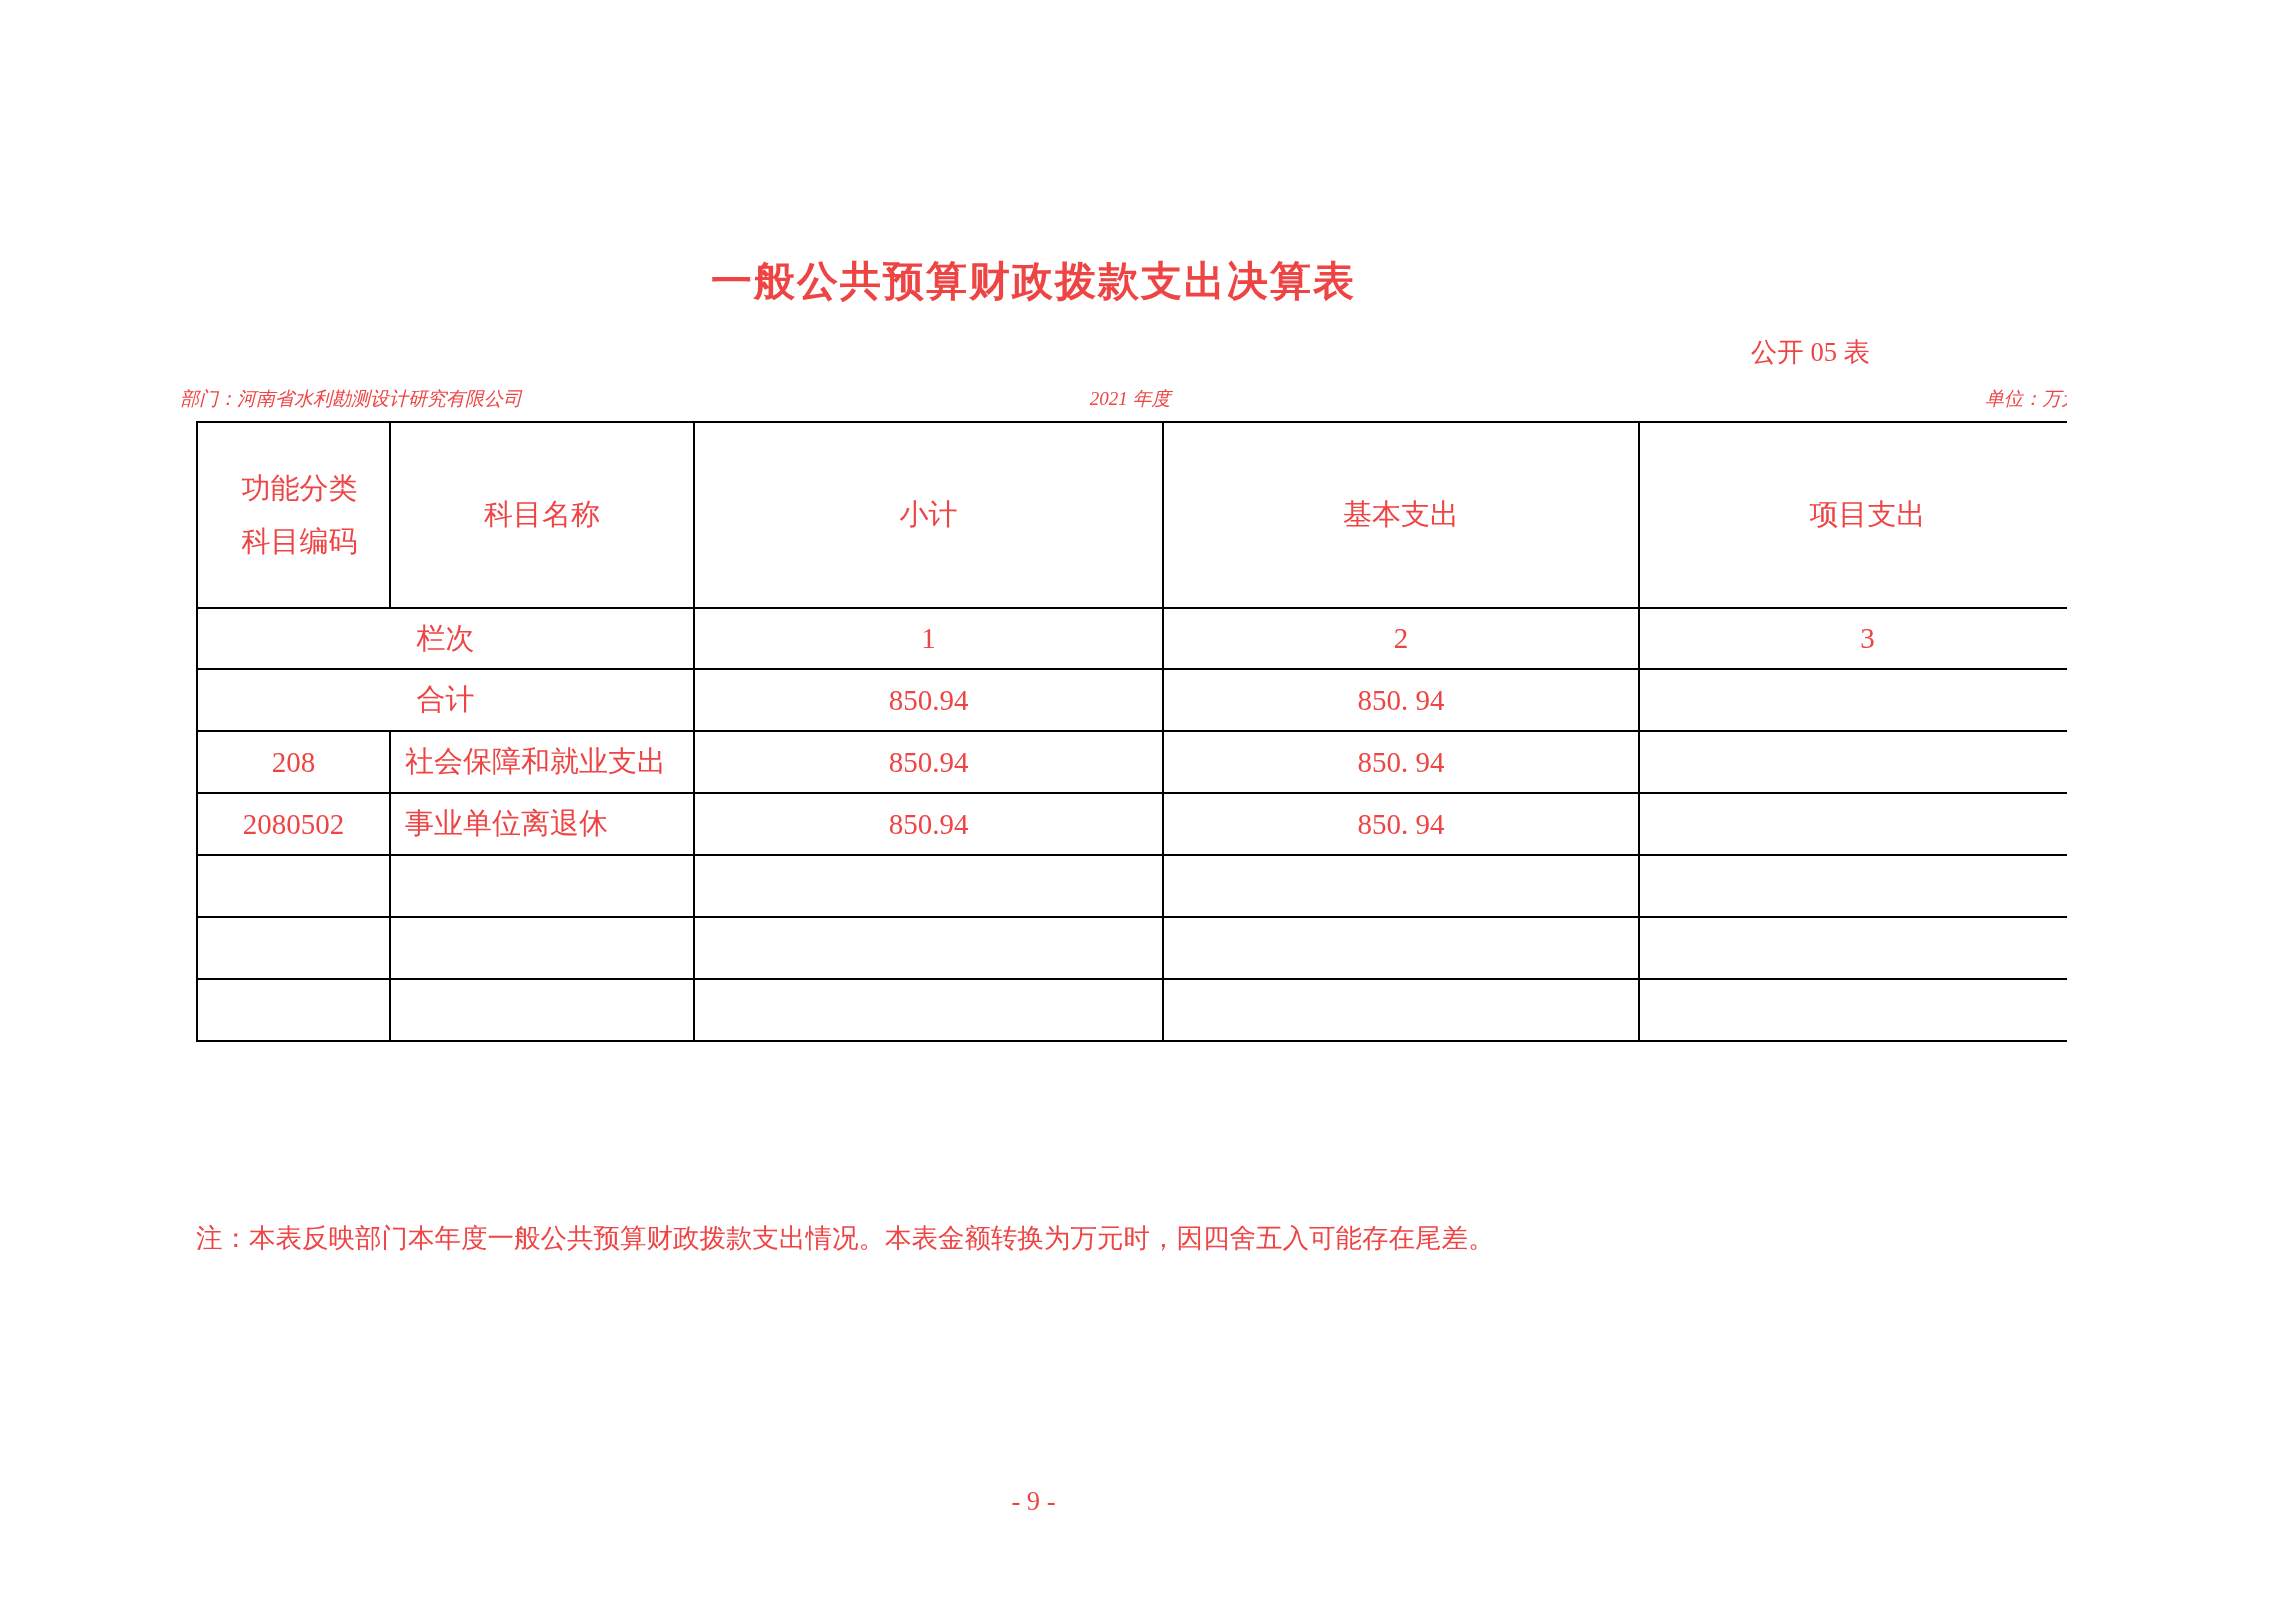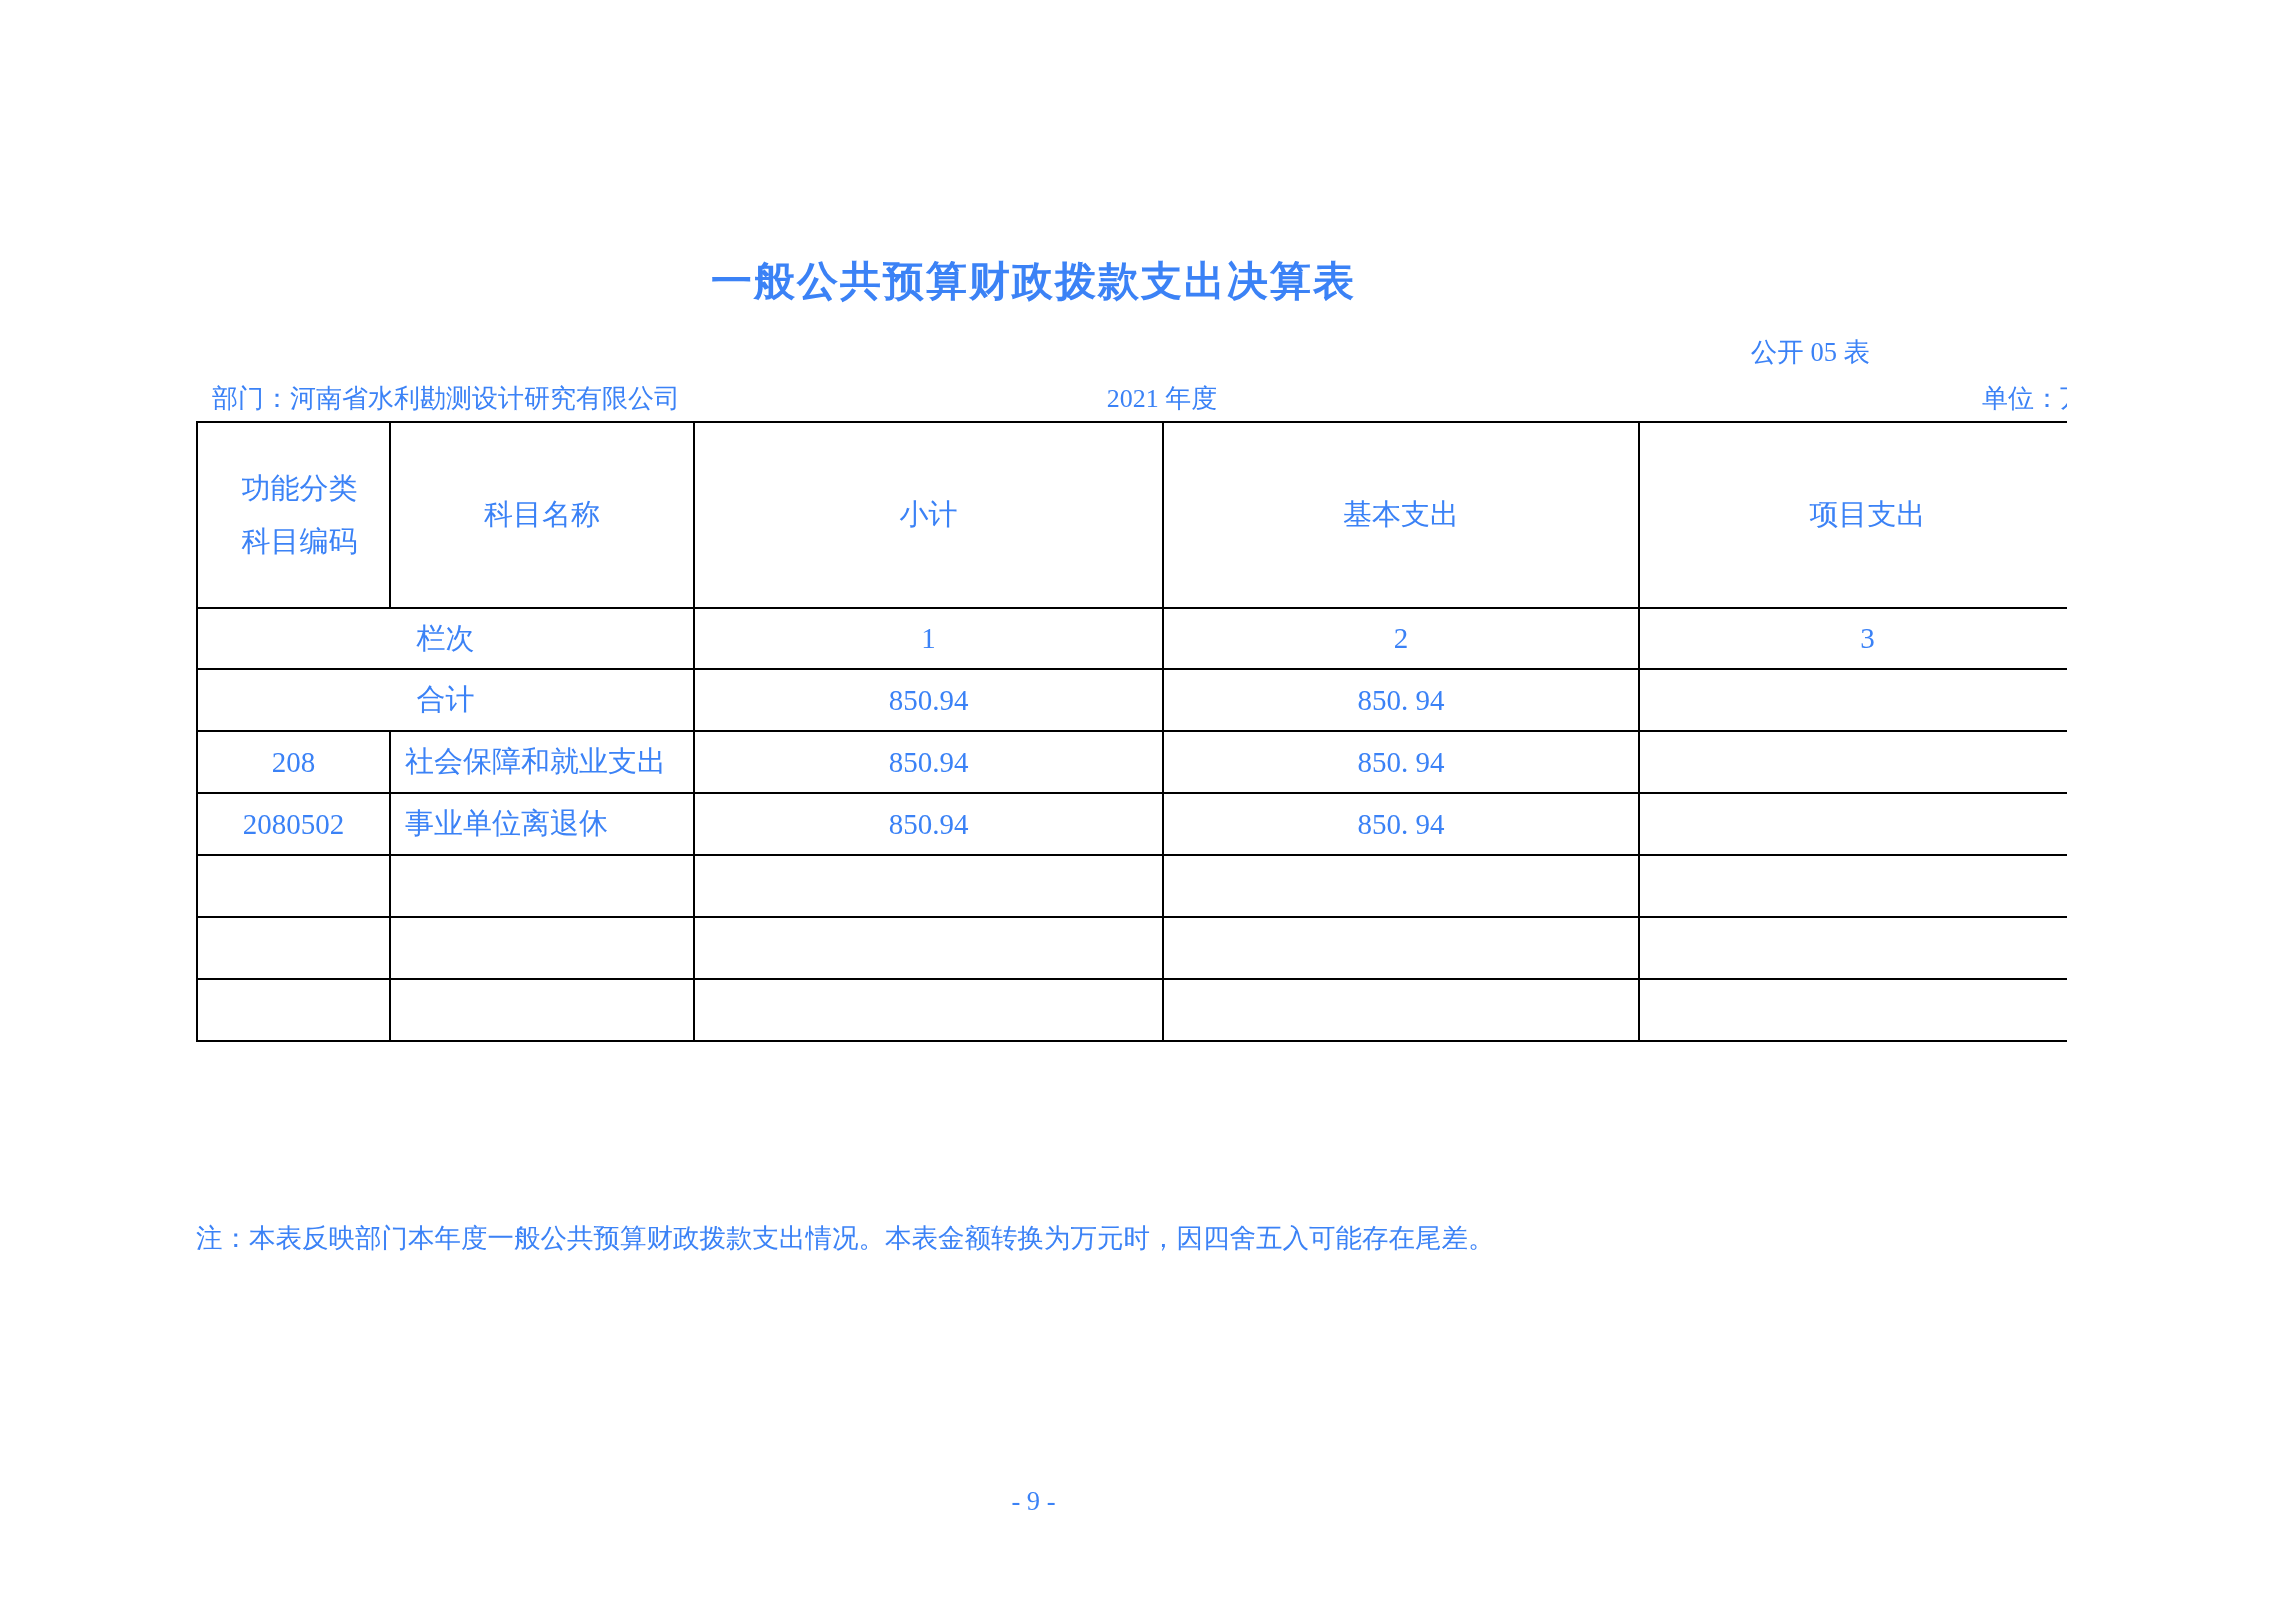--- a/index.html
+++ b/index.html
@@ -5,21 +5,21 @@
   html, body {
     margin: 0;
     padding: 0;
     background: #ffffff;
   }
   .page {
     position: relative;
     width: 2067px;
     height: 1621px;
     background: #ffffff;
-    color: #3b82f6;
+    color: #ef4444;
     font-family: "Liberation Serif", "DejaVu Serif", serif;
     overflow: hidden;
   }
   .title {
     position: absolute;
     top: 257px;
     left: 0;
     width: 100%;
     margin: 0;
     text-align: center;
@@ -32,25 +32,26 @@
   .table-code {
     position: absolute;
     top: 335px;
     right: 197px;
     font-size: 26.5px;
     line-height: 35px;
   }
   .meta-row {
     position: absolute;
     top: 381px;
-    left: 212px;
+    left: 180px;
     width: 1900px;
     height: 35px;
-    font-size: 26px;
+    font-size: 19px;
     line-height: 35px;
+    font-style: italic;
   }
   .meta-left   { position: absolute; left: 0; top: 0; white-space: nowrap; }
   .meta-center { position: absolute; left: 50%; top: 0; transform: translateX(-50%); white-space: nowrap; }
   .meta-right  { position: absolute; right: 0; top: 0; white-space: nowrap; }
 
   table.fin {
     position: absolute;
     top: 421px;
     left: 196px;
     width: 1900px;

